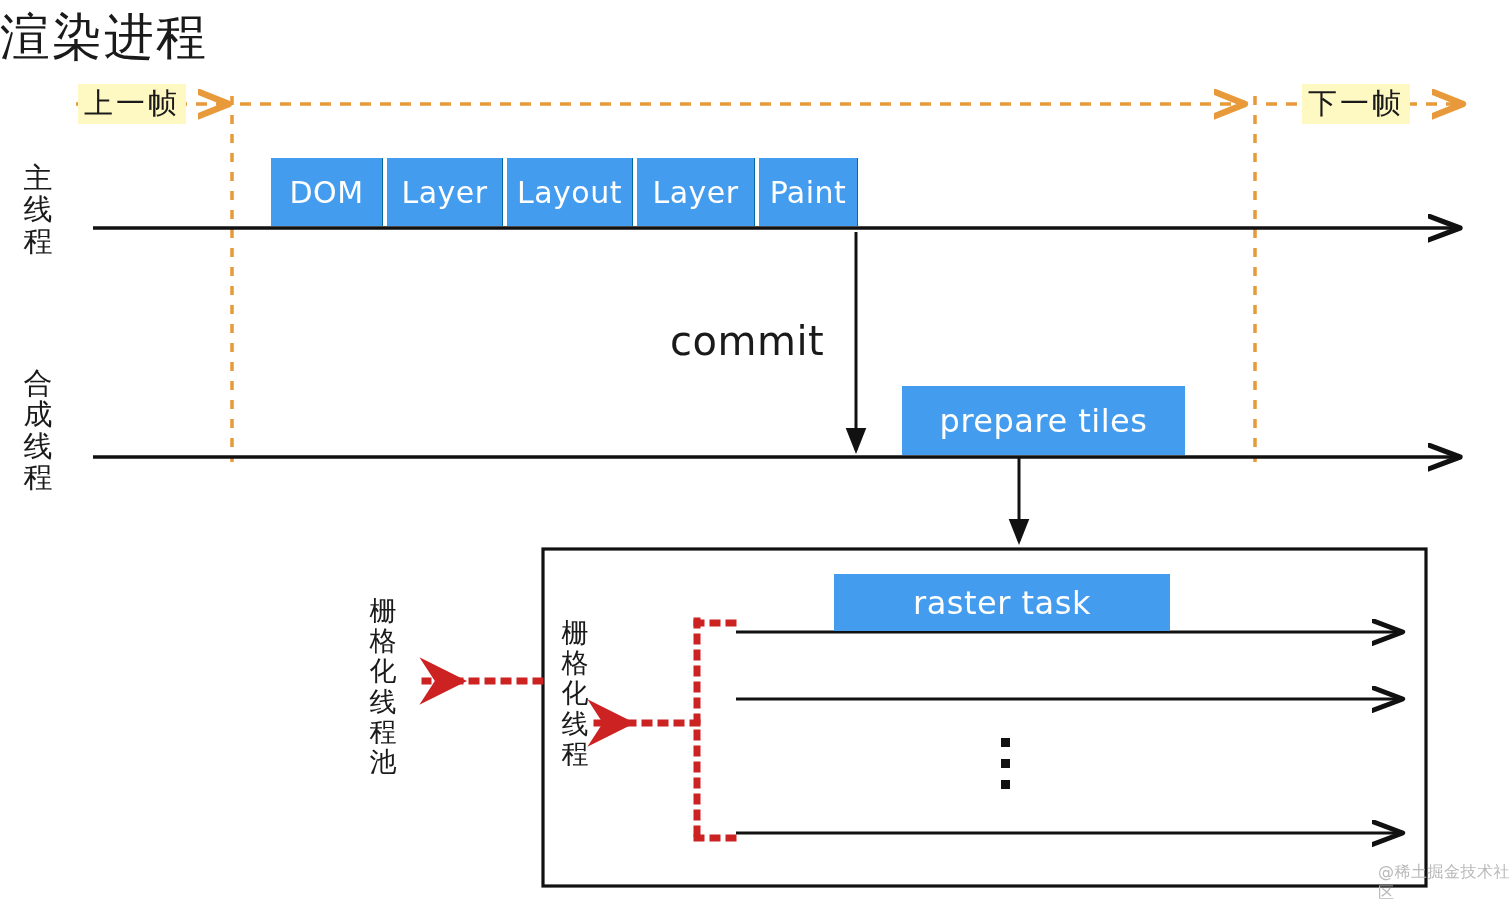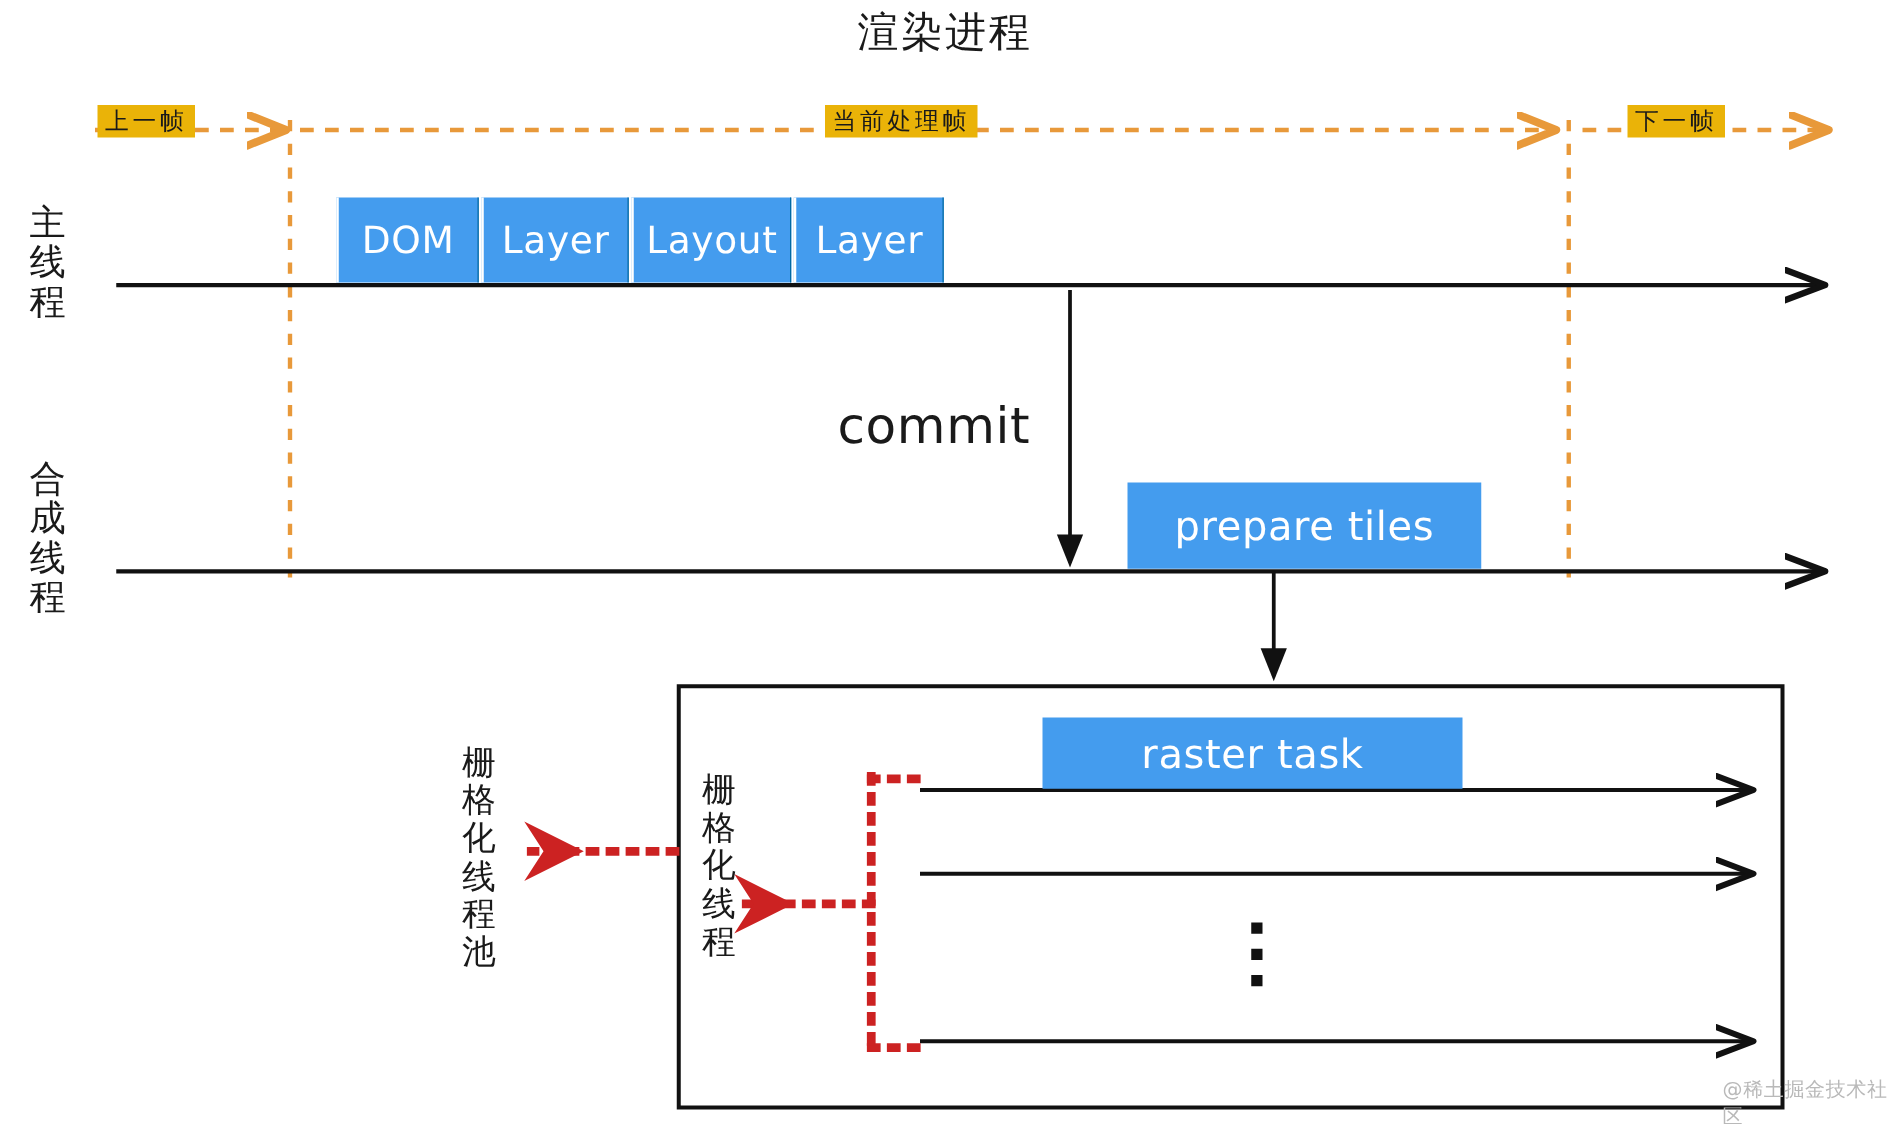--- a/index.html
+++ b/index.html
@@ -24,34 +24,33 @@
     width: 1512px;
     height: 908px;
   }
   .abs { position: absolute; }
 
   
   #title {
     left: 0;
     top: 4px;
     width: 1512px;
-    text-align: center;
-    font-size: 33px;
+    font-size: 50px;
     color: #1a1a1a;
     letter-spacing: 2px;
     font-family: "DejaVu Sans", "Liberation Sans", sans-serif;
     font-weight: 500;
   }
 
   
   .frame-label {
-    font-size: 19px;
+    font-size: 29px;
     color: #1a1a1a;
     white-space: nowrap;
-    background: #eab308;
+    background: #fef9c3;
     padding: 0 6px;
     letter-spacing: 3px;
   }
   #label-prev-frame { left: 78px; top: 84px; }
   #label-current-frame { left: 660px; top: 84px; }
   #label-next-frame { left: 1302px; top: 84px; text-align: center; }
 
   
   .thread-name {
     font-size: 29px;
@@ -196,39 +195,39 @@
 
       <line x1="697" y1="723" x2="593" y2="723" stroke="#cc2222" stroke-width="7" stroke-dasharray="4 12" stroke-linecap="square" marker-end="url(#arrow-red)"></line>
 
       <line x1="540" y1="681" x2="425" y2="681" stroke="#cc2222" stroke-width="7" stroke-dasharray="4 12" stroke-linecap="square" marker-end="url(#arrow-red)"></line>
     </g>
   </svg>
 
   <div class="abs" id="title">渲染进程</div>
 
   <div class="abs frame-label" id="label-prev-frame">上一帧</div>
-  <div class="abs frame-label" id="label-current-frame">当前处理帧</div>
   <div class="abs frame-label" id="label-next-frame">下一帧</div>
 
   <div class="abs thread-name" id="thread-main">
     <span>主</span>
     <span>线</span>
     <span>程</span>
   </div>
   <div class="abs thread-name" id="thread-compositor">
     <span>合</span>
     <span>成</span>
     <span>线</span>
     <span>程</span>
   </div>
 
   <div class="abs blue-block pipeline-block" id="block-dom">DOM</div>
   <div class="abs blue-block pipeline-block" id="block-style">Layer</div>
   <div class="abs blue-block pipeline-block" id="block-layout">Layout</div>
   <div class="abs blue-block pipeline-block" id="block-layer">Layer</div>
+  <div class="abs blue-block pipeline-block" id="block-paint">Paint</div>
 
   <div class="abs" id="label-commit">commit</div>
 
   <div class="abs blue-block" id="block-prepare-tiles">prepare tiles</div>
 
   <div class="abs blue-block" id="block-raster-task">raster task</div>
 
   <div class="abs vert-cn" id="label-raster-pool">
     <span>栅</span>
     <span>格</span>

